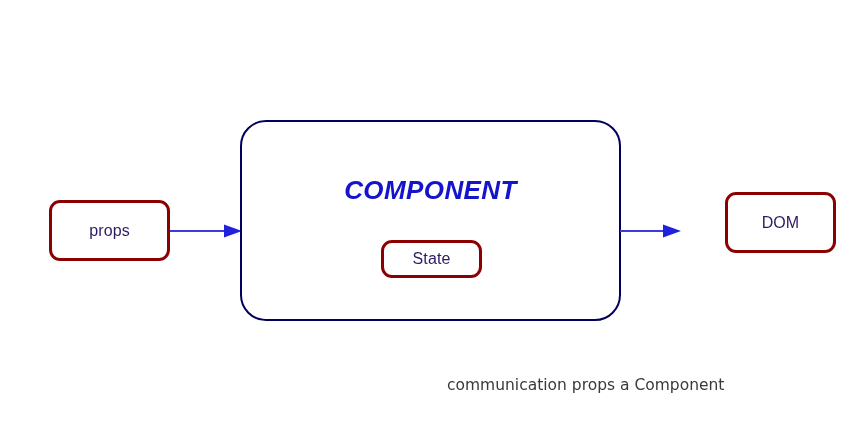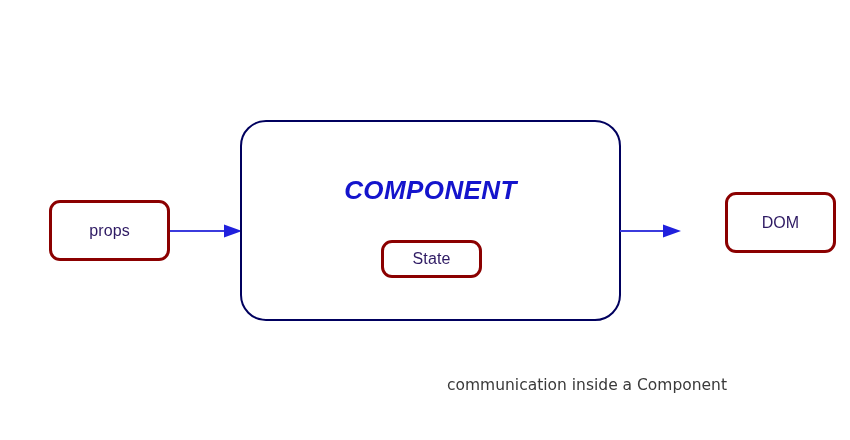--- a/index.html
+++ b/index.html
@@ -152,16 +152,16 @@
       <line x1="0" y1="8" x2="47" y2="8" stroke="#3b3bdd" stroke-width="2"></line>
       <polygon points="43,1.5 61,8 43,14.5" fill="#2020dd"></polygon>
     </svg>
   </div>
 
   <div class="box red-box" id="dom-box">
     <span class="box-label">DOM</span>
   </div>
 
   <div id="caption">
-    <span class="caption-line">communication inside a Component</span>
+    <span class="caption-line">communication props a Component</span>
   </div>
 
 </div>
 
 </body></html>

